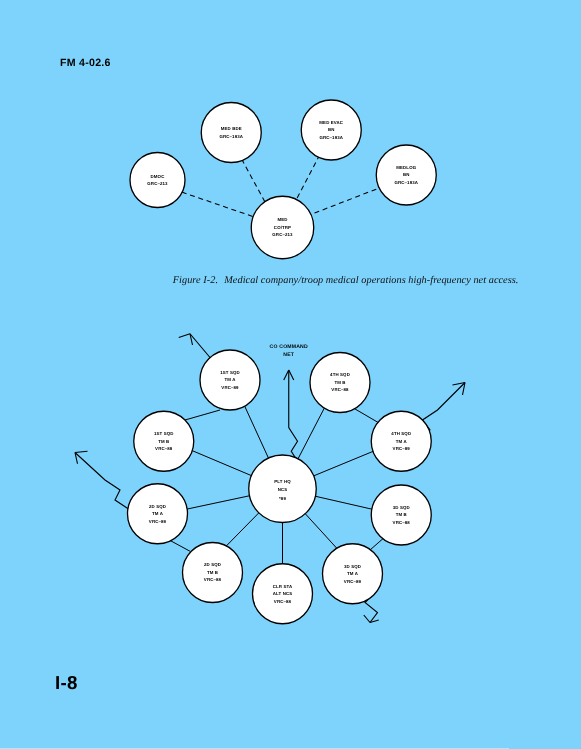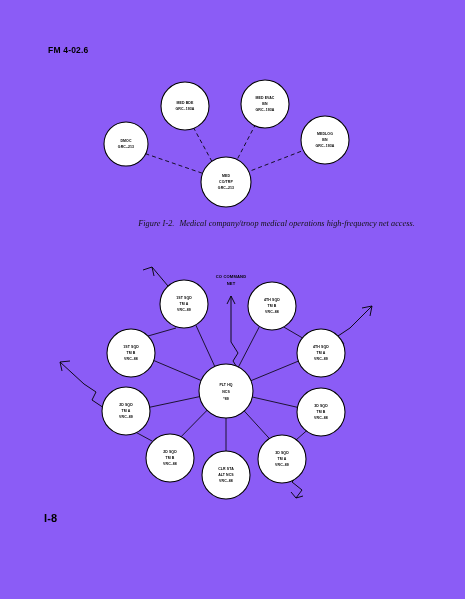--- a/index.html
+++ b/index.html
@@ -12,41 +12,41 @@
     height: 599px;
     position: relative;
     font-family: "Liberation Serif", serif;
     color: #000000;
     overflow: hidden;
   }
 
   .page {
     position: absolute;
     inset: 0;
-    background: #8b5cf6;
+    background: #7dd3fc;
   }
 
   .doc-header {
     position: absolute;
     left: 48px;
     top: 45px;
     font-family: "Liberation Sans", sans-serif;
     font-weight: bold;
     font-size: 8.5px;
     letter-spacing: 0.2px;
     color: #000;
   }
 
   .doc-footer {
     position: absolute;
     left: 44px;
-    top: 512px;
-    font-family: "Liberation Sans", sans-serif;
-    font-weight: bold;
-    font-size: 11px;
+    top: 538px;
+    font-family: "Liberation Sans", sans-serif;
+    font-weight: bold;
+    font-size: 15px;
     letter-spacing: 0.2px;
     color: #000;
   }
 
   .figure-caption {
     position: absolute;
     width: 465px;
     left: 0;
     text-align: center;
     font-family: "Liberation Serif", serif;

